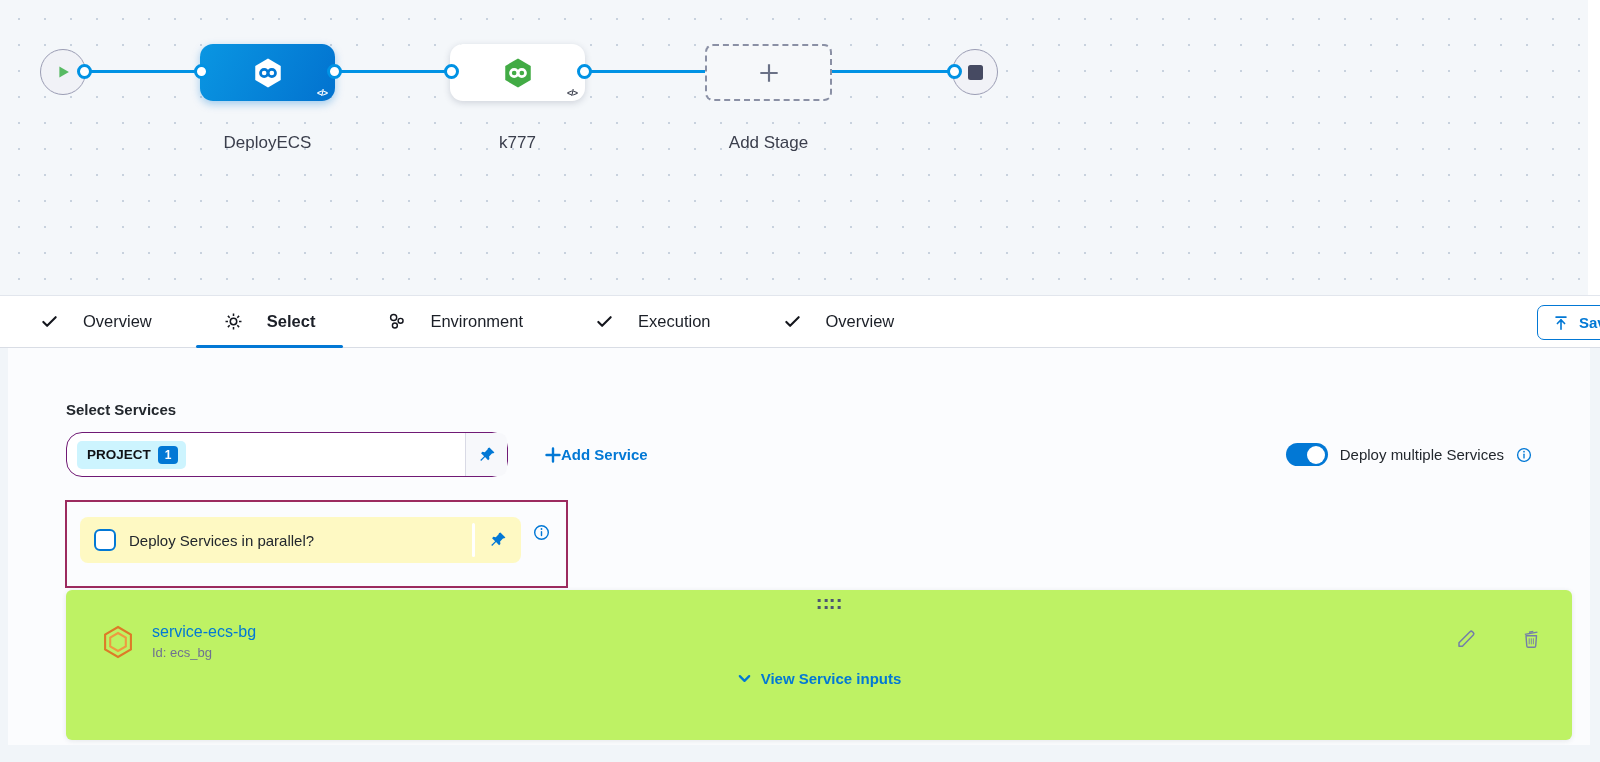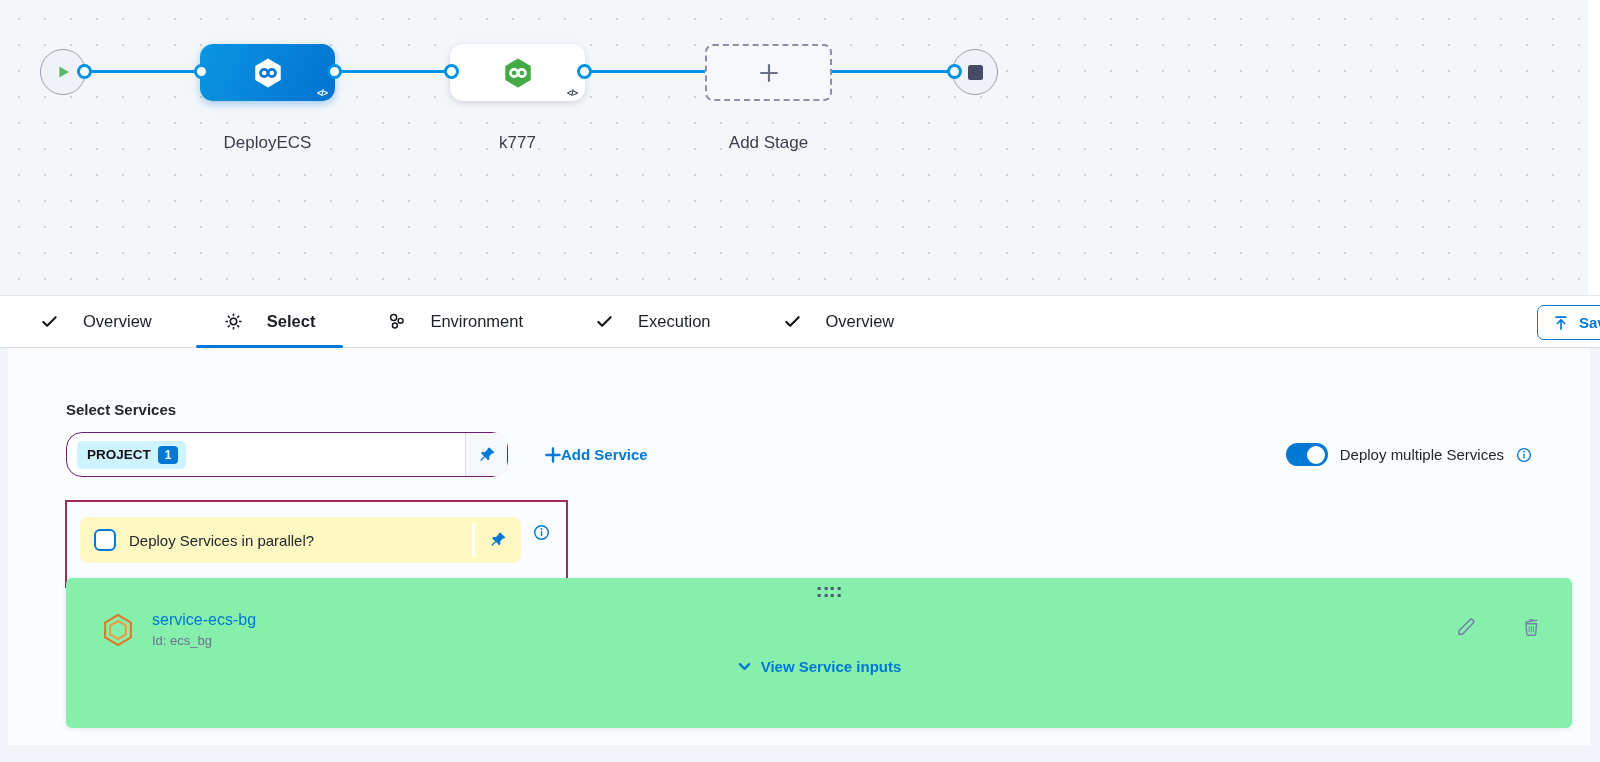--- a/index.html
+++ b/index.html
@@ -65,21 +65,21 @@
     border:2.5px solid #9C2B5F; display:flex; align-items:center; }
   .parallel-bar { position:absolute; left:13px; top:15px; width:441px; height:46px; background:#fef9c3;
     border-radius:8px; display:flex; align-items:center; padding-left:14px; }
   .checkbox { width:22px; height:22px; border:2px solid #0278D5; border-radius:6px; background:#fff; cursor:pointer; }
   .parallel-label { margin-left:13px; font-size:15px; color:#22272D; flex:1; }
   .bar-divider { width:3px; height:34px; background:#FFFFFF; border-radius:2px; }
   .bar-pin { width:46px; align-self:stretch; display:flex; align-items:center; justify-content:center;
     border-radius:0 8px 8px 0; cursor:pointer; }
   .box-info { position:absolute; left:466px; top:22px; cursor:pointer; }
 
-  .service-card { position:absolute; left:58px; top:230px; width:1506px; height:150px; background:#86efac;
+  .service-card { position:absolute; left:58px; top:242px; width:1506px; height:150px; background:#bef264;
     border-radius:6px; box-shadow:0 1px 5px rgba(30,40,70,.10); }
   .drag-handle { position:absolute; left:50%; top:9px; transform:translateX(-6%);
     display:grid; grid-template-columns:repeat(4,3px); grid-template-rows:repeat(2,3px); gap:3.5px; cursor:grab; }
   .drag-handle i { background:#4C5570; }
   .card-left { position:absolute; left:34px; top:33px; display:flex; gap:16px; }
   .card-texts .svc-name { font-size:16px; font-weight:500; color:#0278D5; cursor:pointer; }
   .card-texts .svc-id { margin-top:4px; font-size:13px; color:#6E7191; }
   .card-action { position:absolute; top:38px; width:24px; height:24px; cursor:pointer; }
   .card-action.edit { right:93px; }
   .card-action.del { right:28px; }

